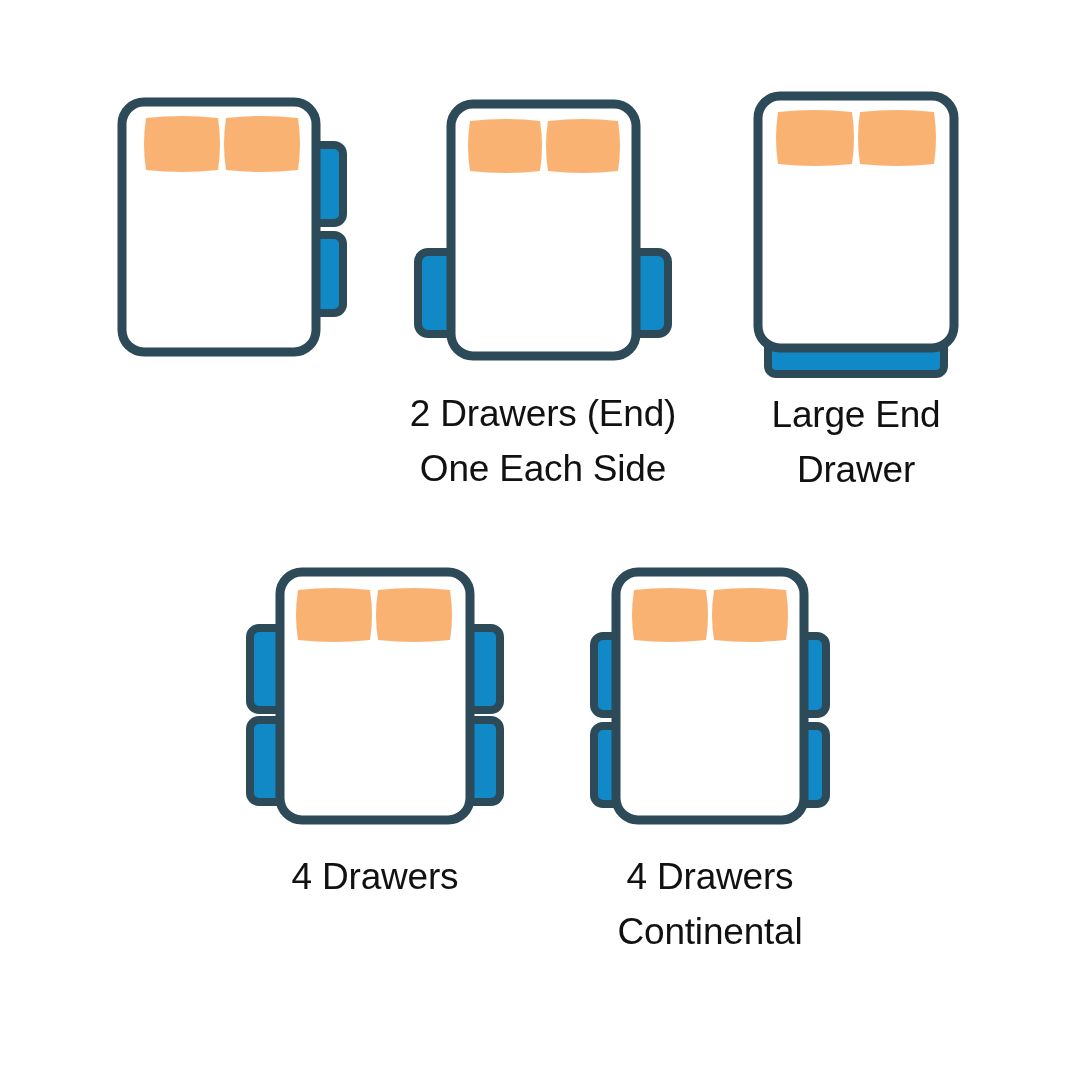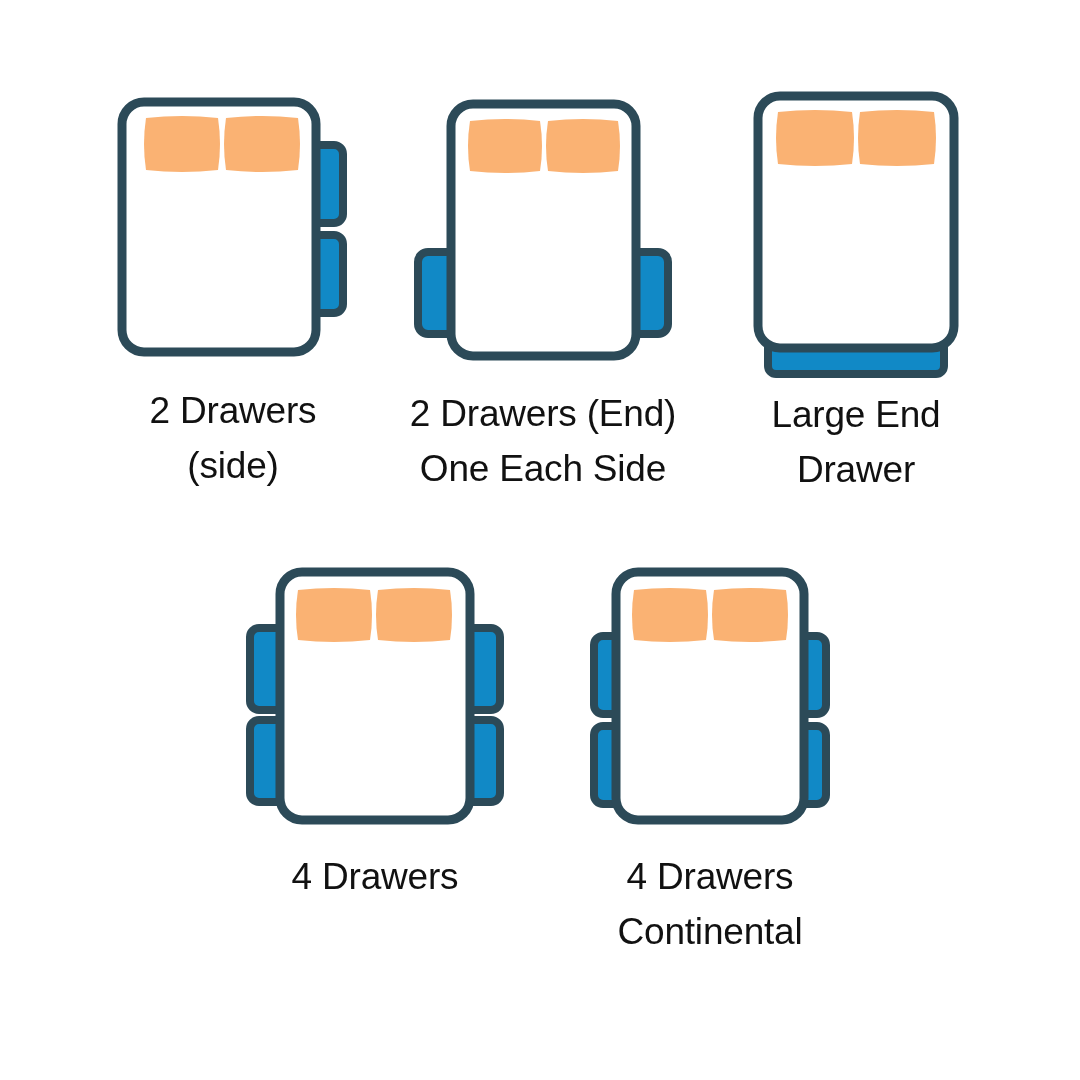--- a/index.html
+++ b/index.html
@@ -42,22 +42,20 @@
     <svg class="bed-svg" width="250" height="280" viewBox="0 0 250 280">
 
       <rect x="199" y="57" width="36" height="78" rx="9" ry="9" fill="#1189C6" stroke="#2C4A58" stroke-width="8"></rect>
       <rect x="199" y="147" width="36" height="78" rx="9" ry="9" fill="#1189C6" stroke="#2C4A58" stroke-width="8"></rect>
 
       <rect x="14" y="14" width="194" height="250" rx="22" ry="22" fill="#FFFFFF" stroke="#2C4A58" stroke-width="9"></rect>
 
       <path d="M38,30 q36,-4 72,0 q4,26 0,52 q-36,4 -72,0 q-4,-26 0,-52 z" fill="#FAB273"></path>
       <path d="M118,30 q36,-4 72,0 q4,26 0,52 q-36,4 -72,0 q-4,-26 0,-52 z" fill="#FAB273"></path>
     </svg>
-    <div class="bed-label" style="left:-6px; top:296px; width:262px;">2 Drawers
-(side)</div>
   </div>
 
   <div class="bed-cell" style="left:408px; top:88px;">
     <svg class="bed-svg" width="270" height="286" viewBox="0 0 270 286">
 
       <rect x="10" y="164" width="40" height="82" rx="10" ry="10" fill="#1189C6" stroke="#2C4A58" stroke-width="8"></rect>
 
       <rect x="220" y="164" width="40" height="82" rx="10" ry="10" fill="#1189C6" stroke="#2C4A58" stroke-width="8"></rect>
 
       <rect x="43" y="16" width="185" height="252" rx="22" ry="22" fill="#FFFFFF" stroke="#2C4A58" stroke-width="9"></rect>

